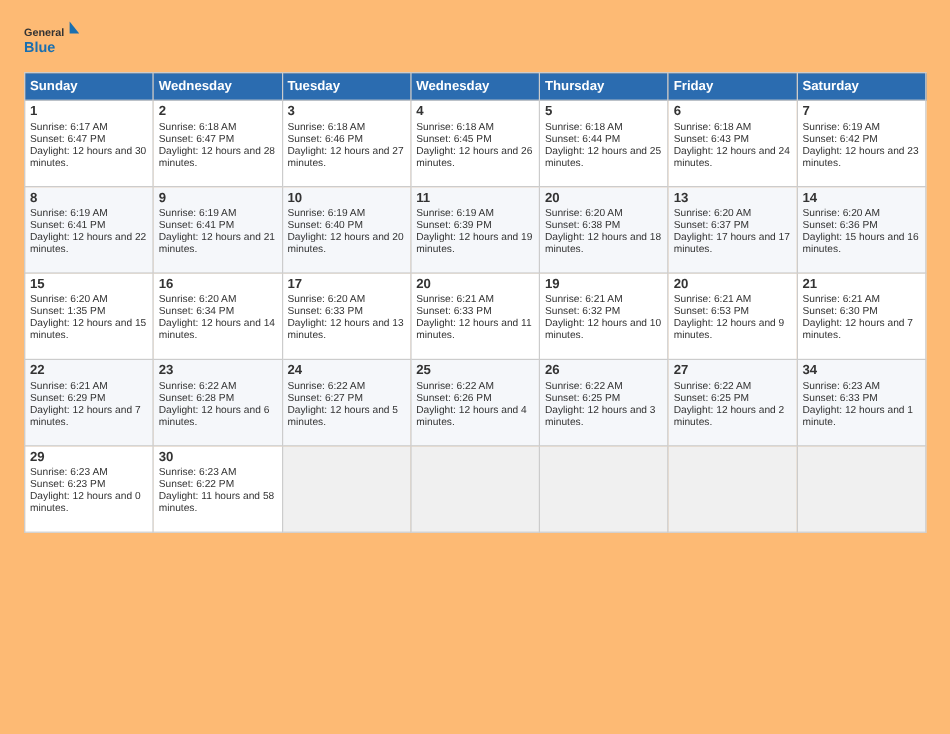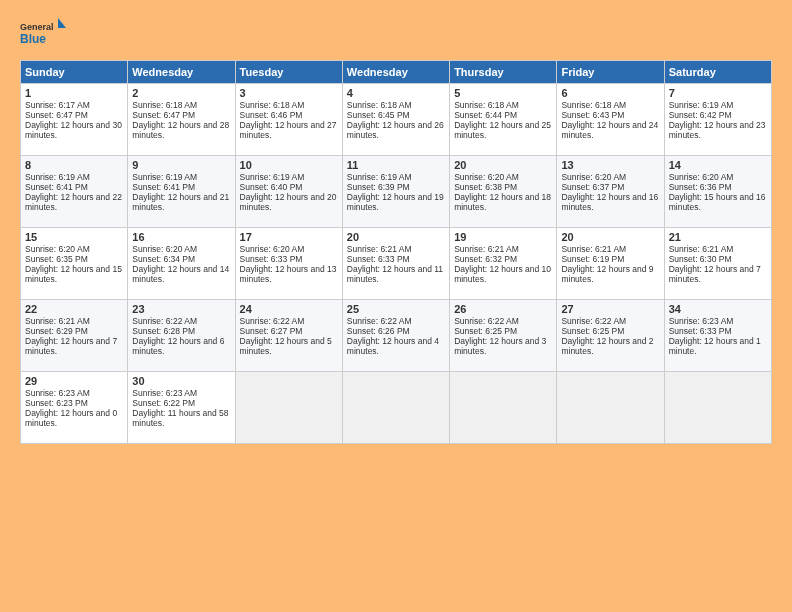--- a/index.html
+++ b/index.html
@@ -115,30 +115,30 @@
           <td><span class="day-num">5</span><span>Sunrise: 6:18 AM</span><br><span>Sunset: 6:44 PM</span><br><span>Daylight: 12 hours and 25 minutes.</span></td>
           <td><span class="day-num">6</span><span>Sunrise: 6:18 AM</span><br><span>Sunset: 6:43 PM</span><br><span>Daylight: 12 hours and 24 minutes.</span></td>
           <td><span class="day-num">7</span><span>Sunrise: 6:19 AM</span><br><span>Sunset: 6:42 PM</span><br><span>Daylight: 12 hours and 23 minutes.</span></td>
         </tr>
         <tr>
           <td><span class="day-num">8</span><span>Sunrise: 6:19 AM</span><br><span>Sunset: 6:41 PM</span><br><span>Daylight: 12 hours and 22 minutes.</span></td>
           <td><span class="day-num">9</span><span>Sunrise: 6:19 AM</span><br><span>Sunset: 6:41 PM</span><br><span>Daylight: 12 hours and 21 minutes.</span></td>
           <td><span class="day-num">10</span><span>Sunrise: 6:19 AM</span><br><span>Sunset: 6:40 PM</span><br><span>Daylight: 12 hours and 20 minutes.</span></td>
           <td><span class="day-num">11</span><span>Sunrise: 6:19 AM</span><br><span>Sunset: 6:39 PM</span><br><span>Daylight: 12 hours and 19 minutes.</span></td>
           <td><span class="day-num">20</span><span>Sunrise: 6:20 AM</span><br><span>Sunset: 6:38 PM</span><br><span>Daylight: 12 hours and 18 minutes.</span></td>
-          <td><span class="day-num">13</span><span>Sunrise: 6:20 AM</span><br><span>Sunset: 6:37 PM</span><br><span>Daylight: 12 hours and 16 minutes.</span></td>
+          <td><span class="day-num">13</span><span>Sunrise: 6:20 AM</span><br><span>Sunset: 6:37 PM</span><br><span>Daylight: 17 hours and 17 minutes.</span></td>
           <td><span class="day-num">14</span><span>Sunrise: 6:20 AM</span><br><span>Sunset: 6:36 PM</span><br><span>Daylight: 15 hours and 16 minutes.</span></td>
         </tr>
         <tr>
-          <td><span class="day-num">15</span><span>Sunrise: 6:20 AM</span><br><span>Sunset: 6:35 PM</span><br><span>Daylight: 12 hours and 15 minutes.</span></td>
+          <td><span class="day-num">15</span><span>Sunrise: 6:20 AM</span><br><span>Sunset: 1:35 PM</span><br><span>Daylight: 12 hours and 15 minutes.</span></td>
           <td><span class="day-num">16</span><span>Sunrise: 6:20 AM</span><br><span>Sunset: 6:34 PM</span><br><span>Daylight: 12 hours and 14 minutes.</span></td>
           <td><span class="day-num">17</span><span>Sunrise: 6:20 AM</span><br><span>Sunset: 6:33 PM</span><br><span>Daylight: 12 hours and 13 minutes.</span></td>
           <td><span class="day-num">20</span><span>Sunrise: 6:21 AM</span><br><span>Sunset: 6:33 PM</span><br><span>Daylight: 12 hours and 11 minutes.</span></td>
           <td><span class="day-num">19</span><span>Sunrise: 6:21 AM</span><br><span>Sunset: 6:32 PM</span><br><span>Daylight: 12 hours and 10 minutes.</span></td>
-          <td><span class="day-num">20</span><span>Sunrise: 6:21 AM</span><br><span>Sunset: 6:19 PM</span><br><span>Daylight: 12 hours and 9 minutes.</span></td>
+          <td><span class="day-num">20</span><span>Sunrise: 6:21 AM</span><br><span>Sunset: 6:53 PM</span><br><span>Daylight: 12 hours and 9 minutes.</span></td>
           <td><span class="day-num">21</span><span>Sunrise: 6:21 AM</span><br><span>Sunset: 6:30 PM</span><br><span>Daylight: 12 hours and 7 minutes.</span></td>
         </tr>
         <tr>
           <td><span class="day-num">22</span><span>Sunrise: 6:21 AM</span><br><span>Sunset: 6:29 PM</span><br><span>Daylight: 12 hours and 7 minutes.</span></td>
           <td><span class="day-num">23</span><span>Sunrise: 6:22 AM</span><br><span>Sunset: 6:28 PM</span><br><span>Daylight: 12 hours and 6 minutes.</span></td>
           <td><span class="day-num">24</span><span>Sunrise: 6:22 AM</span><br><span>Sunset: 6:27 PM</span><br><span>Daylight: 12 hours and 5 minutes.</span></td>
           <td><span class="day-num">25</span><span>Sunrise: 6:22 AM</span><br><span>Sunset: 6:26 PM</span><br><span>Daylight: 12 hours and 4 minutes.</span></td>
           <td><span class="day-num">26</span><span>Sunrise: 6:22 AM</span><br><span>Sunset: 6:25 PM</span><br><span>Daylight: 12 hours and 3 minutes.</span></td>
           <td><span class="day-num">27</span><span>Sunrise: 6:22 AM</span><br><span>Sunset: 6:25 PM</span><br><span>Daylight: 12 hours and 2 minutes.</span></td>
           <td><span class="day-num">34</span><span>Sunrise: 6:23 AM</span><br><span>Sunset: 6:33 PM</span><br><span>Daylight: 12 hours and 1 minute.</span></td>

